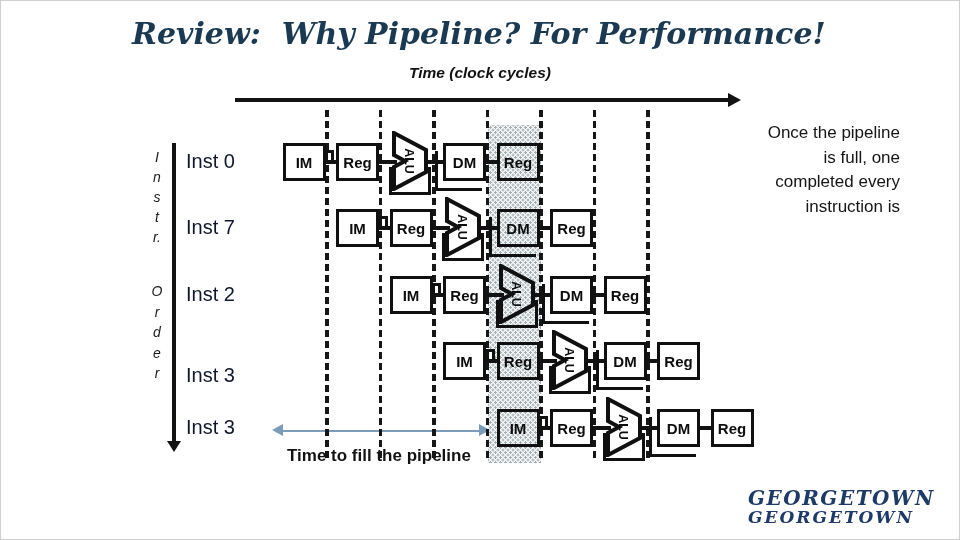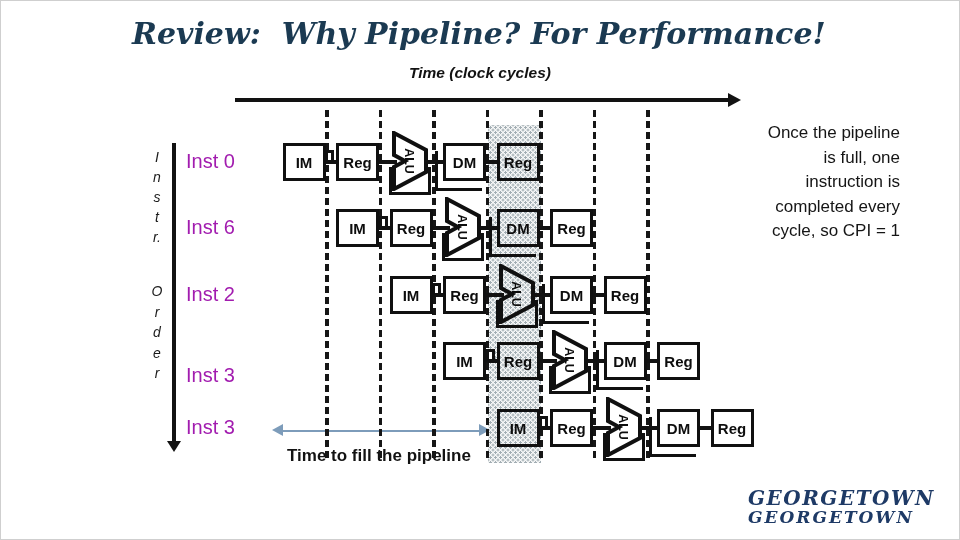--- a/index.html
+++ b/index.html
@@ -35,21 +35,21 @@
   }
   .stage-box{
     box-sizing:border-box;width:43px;height:38px;border:3.5px solid #101010;
     display:flex;align-items:center;justify-content:center;
     font-weight:bold;font-size:15px;z-index:6;background:transparent;color:#0d0d0d;
   }
   .wire{background:#121212;height:3.5px;z-index:4;}
   .tab{box-sizing:border-box;width:9px;height:13px;border:3px solid #111;background:#fff;z-index:5;}
   .loop{box-sizing:border-box;border:3.5px solid #101010;border-top:none;z-index:3;background:transparent;}
   .lshadow{box-sizing:border-box;border-left:3.5px solid #101010;border-bottom:3.5px solid #101010;z-index:3;}
-  .inst-label{font-size:20px;color:#a21caf;z-index:6;}
+  .inst-label{font-size:20px;color:#0f172a;z-index:6;}
   .rail-letter{font-style:italic;font-size:14px;color:#1a1a1a;width:18px;text-align:center;}
   #note{
     right:60px;top:121px;width:270px;text-align:right;font-size:17px;
     line-height:24.5px;color:#151515;z-index:1;
   }
   #fill-label{left:287px;top:446px;font-weight:bold;font-size:17px;color:#121212;}
   #logo{left:748px;top:488px;width:196px;text-align:left;font-family:"DejaVu Serif",serif;
         font-style:italic;font-weight:bold;line-height:1.05;}
   #logo .l1{font-size:20px;letter-spacing:1.5px;}
   #logo .l2{font-size:17px;letter-spacing:2px;}
@@ -86,21 +86,21 @@
         <svg width="36" height="60" viewBox="0 0 36 60">
           <polygon points="2,2 34,19 34,41 2,58 2,36 13,30 2,24" fill="none" stroke="#101010" stroke-width="4"></polygon>
           <text x="17" y="30" transform="rotate(90 17 30)" text-anchor="middle" dominant-baseline="central" font-size="12.5" font-weight="bold" font-family="Liberation Sans, sans-serif" fill="#0d0d0d">ALU</text>
         </svg>
       </div>
       <div class="abs wire" style="left: 424.5px; top: 160px; width: 20.5px;"></div>
       <div class="abs lshadow" style="left: 435px; top: 151px; width: 47px; height: 40px;"></div>
       <div class="abs stage-box" style="left: 443px; top: 143px;">DM</div>
       <div class="abs wire" style="left: 484px; top: 160px; width: 14.5px;"></div>
       <div class="abs stage-box" style="left: 496.5px; top: 143px;">Reg</div>
-      <div class="abs inst-label" style="left: 186px; top: 216px;">Inst 6</div>
+      <div class="abs inst-label" style="left: 186px; top: 216px;">Inst 7</div>
       <div class="abs stage-box" style="left: 336px; top: 209px;">IM</div>
       <div class="abs wire" style="left: 377px; top: 226px; width: 14.5px;"></div>
       <div class="abs tab" style="left: 378.5px; top: 216px;"></div>
       <div class="abs stage-box" style="left: 389.5px; top: 209px;">Reg</div>
       <div class="abs wire" style="left: 430.5px; top: 226px; width: 19.5px;"></div>
       <div class="abs loop" style="left: 442px; top: 233px; width: 42px; height: 28px;"></div>
       <div class="abs" style="left: 445px; top: 197px; z-index: 6;">
         <svg width="36" height="60" viewBox="0 0 36 60">
           <polygon points="2,2 34,19 34,41 2,58 2,36 13,30 2,24" fill="none" stroke="#101010" stroke-width="4"></polygon>
           <text x="17" y="30" transform="rotate(90 17 30)" text-anchor="middle" dominant-baseline="central" font-size="12.5" font-weight="bold" font-family="Liberation Sans, sans-serif" fill="#0d0d0d">ALU</text>
@@ -187,23 +187,22 @@
   <div class="abs" id="fill-arrow" style="left:272px;top:424px;width:218px;height:14px;z-index:1;">
       <div class="abs" style="left: 9px; top: 5.5px; width: 200px; height: 2.6px; background: rgb(125, 156, 186);"></div>
       <div class="abs" style="left: 0px; top: 0px; width: 0px; height: 0px; border-top: 6.5px solid transparent; border-bottom: 6.5px solid transparent; border-right: 11px solid rgb(125, 156, 186);"></div>
       <div class="abs" style="left: 207px; top: 0px; width: 0px; height: 0px; border-top: 6.5px solid transparent; border-bottom: 6.5px solid transparent; border-left: 11px solid rgb(125, 156, 186);"></div>
     </div>
   <div class="abs" id="fill-label">Time to fill the pipeline</div>
 
   <div class="abs" id="note">
       <div>Once the pipeline</div>
       <div>is full, one</div>
+      <div>completed every</div>
       <div>instruction is</div>
-      <div>completed every</div>
-      <div>cycle, so CPI = 1</div>
     </div>
 
   <div class="abs" id="logo" style="color: rgb(30, 58, 102);">
     <div class="l1">GEORGETOWN</div>
     <div class="l2">GEORGETOWN</div>
   </div>
 
 </div>
 
 </body></html>

